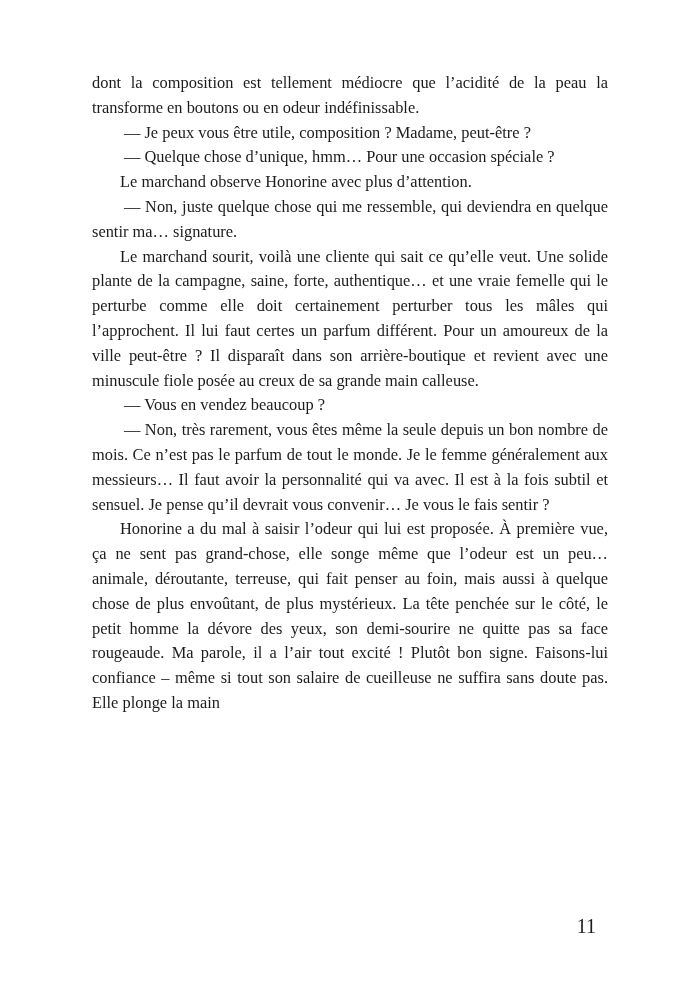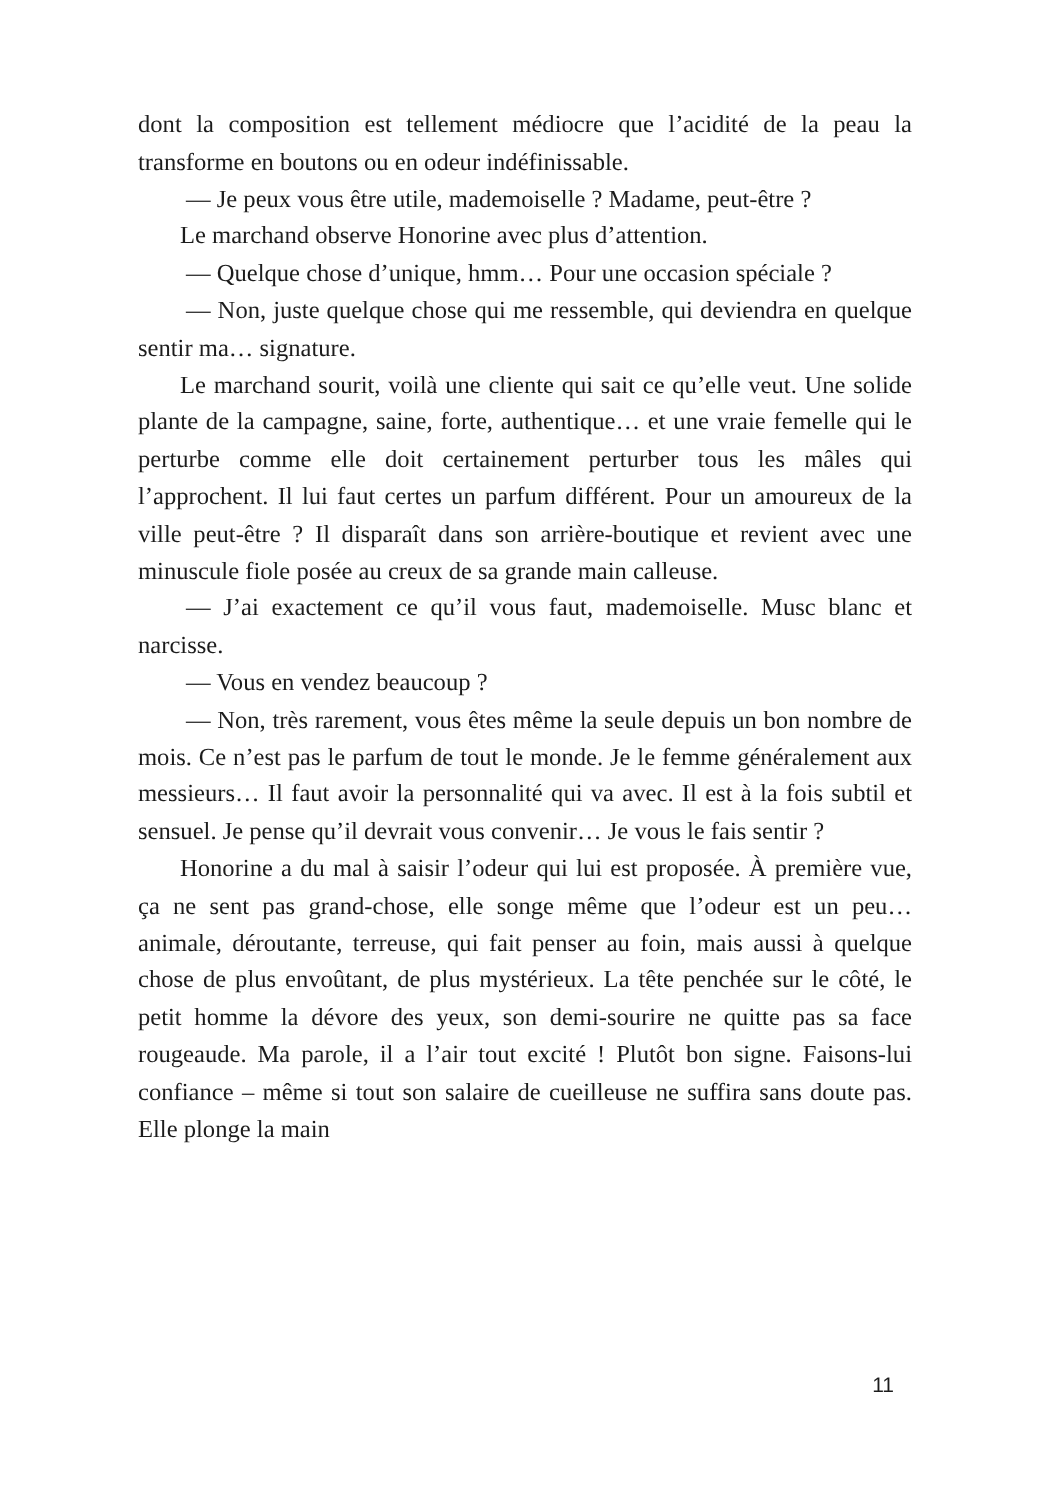--- a/index.html
+++ b/index.html
@@ -33,35 +33,34 @@
   .para.no-indent {
     text-indent: 0;
   }
   .para.dialogue {
     text-indent: 32px;
   }
   .page-number {
     position: absolute;
     top: 915px;
     right: 92px;
-    font-family: Liberation Sans, sans-serif;
-    font-size: 14px;
+    font-family: Liberation Serif, serif;
+    font-size: 20px;
     color: #1c1c1c;
   }
 </style>
 </head>
 <body>
 
 <div class="page">
   <div class="text-block">
     <p class="para no-indent">dont la composition est tellement médiocre que l’acidité de la peau la transforme en boutons ou en odeur indéfinissable.</p>
-    <p class="para dialogue">— Je peux vous être utile, mademoiselle ? Madame, peut-être ?</p>
+    <p class="para dialogue">— Je peux vous être utile, composition ? Madame, peut-être ?</p>
+    <p class="para dialogue">— Quelque chose d’unique, hmm… Pour une occasion spéciale ?</p>
     <p class="para">Le marchand observe Honorine avec plus d’attention.</p>
-    <p class="para dialogue">— Quelque chose d’unique, hmm… Pour une occasion spéciale ?</p>
     <p class="para dialogue">— Non, juste quelque chose qui me ressemble, qui deviendra en quelque sentir ma… signature.</p>
     <p class="para">Le marchand sourit, voilà une cliente qui sait ce qu’elle veut. Une solide plante de la campagne, saine, forte, authentique… et une vraie femelle qui le perturbe comme elle doit certainement perturber tous les mâles qui l’approchent. Il lui faut certes un parfum différent. Pour un amoureux de la ville peut-être ? Il disparaît dans son arrière-boutique et revient avec une minuscule fiole posée au creux de sa grande main calleuse.</p>
-    <p class="para dialogue">— J’ai exactement ce qu’il vous faut, mademoiselle. Musc blanc et narcisse.</p>
     <p class="para dialogue">— Vous en vendez beaucoup ?</p>
     <p class="para dialogue">— Non, très rarement, vous êtes même la seule depuis un bon nombre de mois. Ce n’est pas le parfum de tout le monde. Je le femme généralement aux messieurs… Il faut avoir la personnalité qui va avec. Il est à la fois subtil et sensuel. Je pense qu’il devrait vous convenir… Je vous le fais sentir ?</p>
     <p class="para">Honorine a du mal à saisir l’odeur qui lui est proposée. À première vue, ça ne sent pas grand-chose, elle songe même que l’odeur est un peu… animale, déroutante, terreuse, qui fait penser au foin, mais aussi à quelque chose de plus envoûtant, de plus mystérieux. La tête penchée sur le côté, le petit homme la dévore des yeux, son demi-sourire ne quitte pas sa face rougeaude. Ma parole, il a l’air tout excité ! Plutôt bon signe. Faisons-lui confiance – même si tout son salaire de cueilleuse ne suffira sans doute pas. Elle plonge la main</p>
   </div>
   <div class="page-number">11</div>
 </div>
 
 </body></html>

